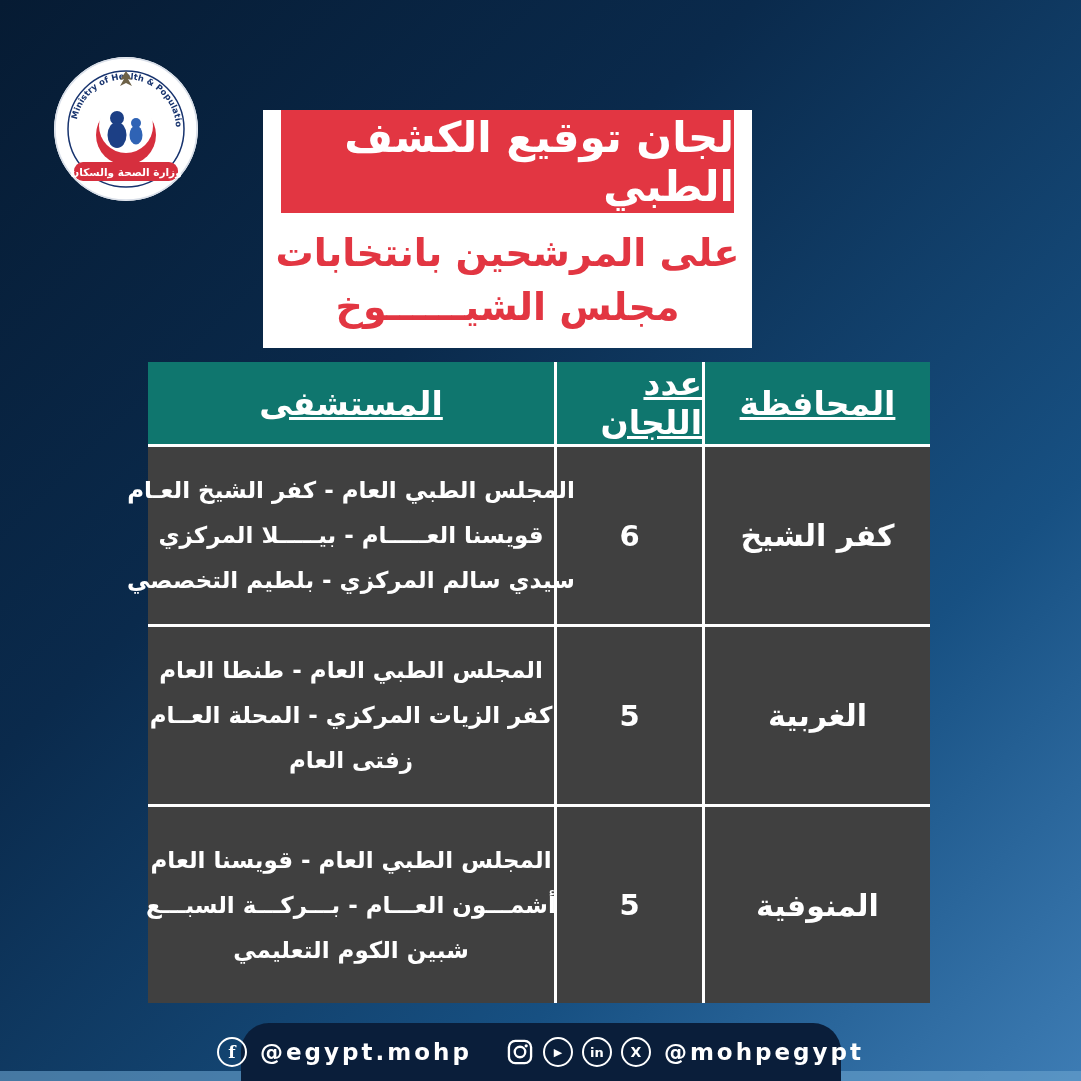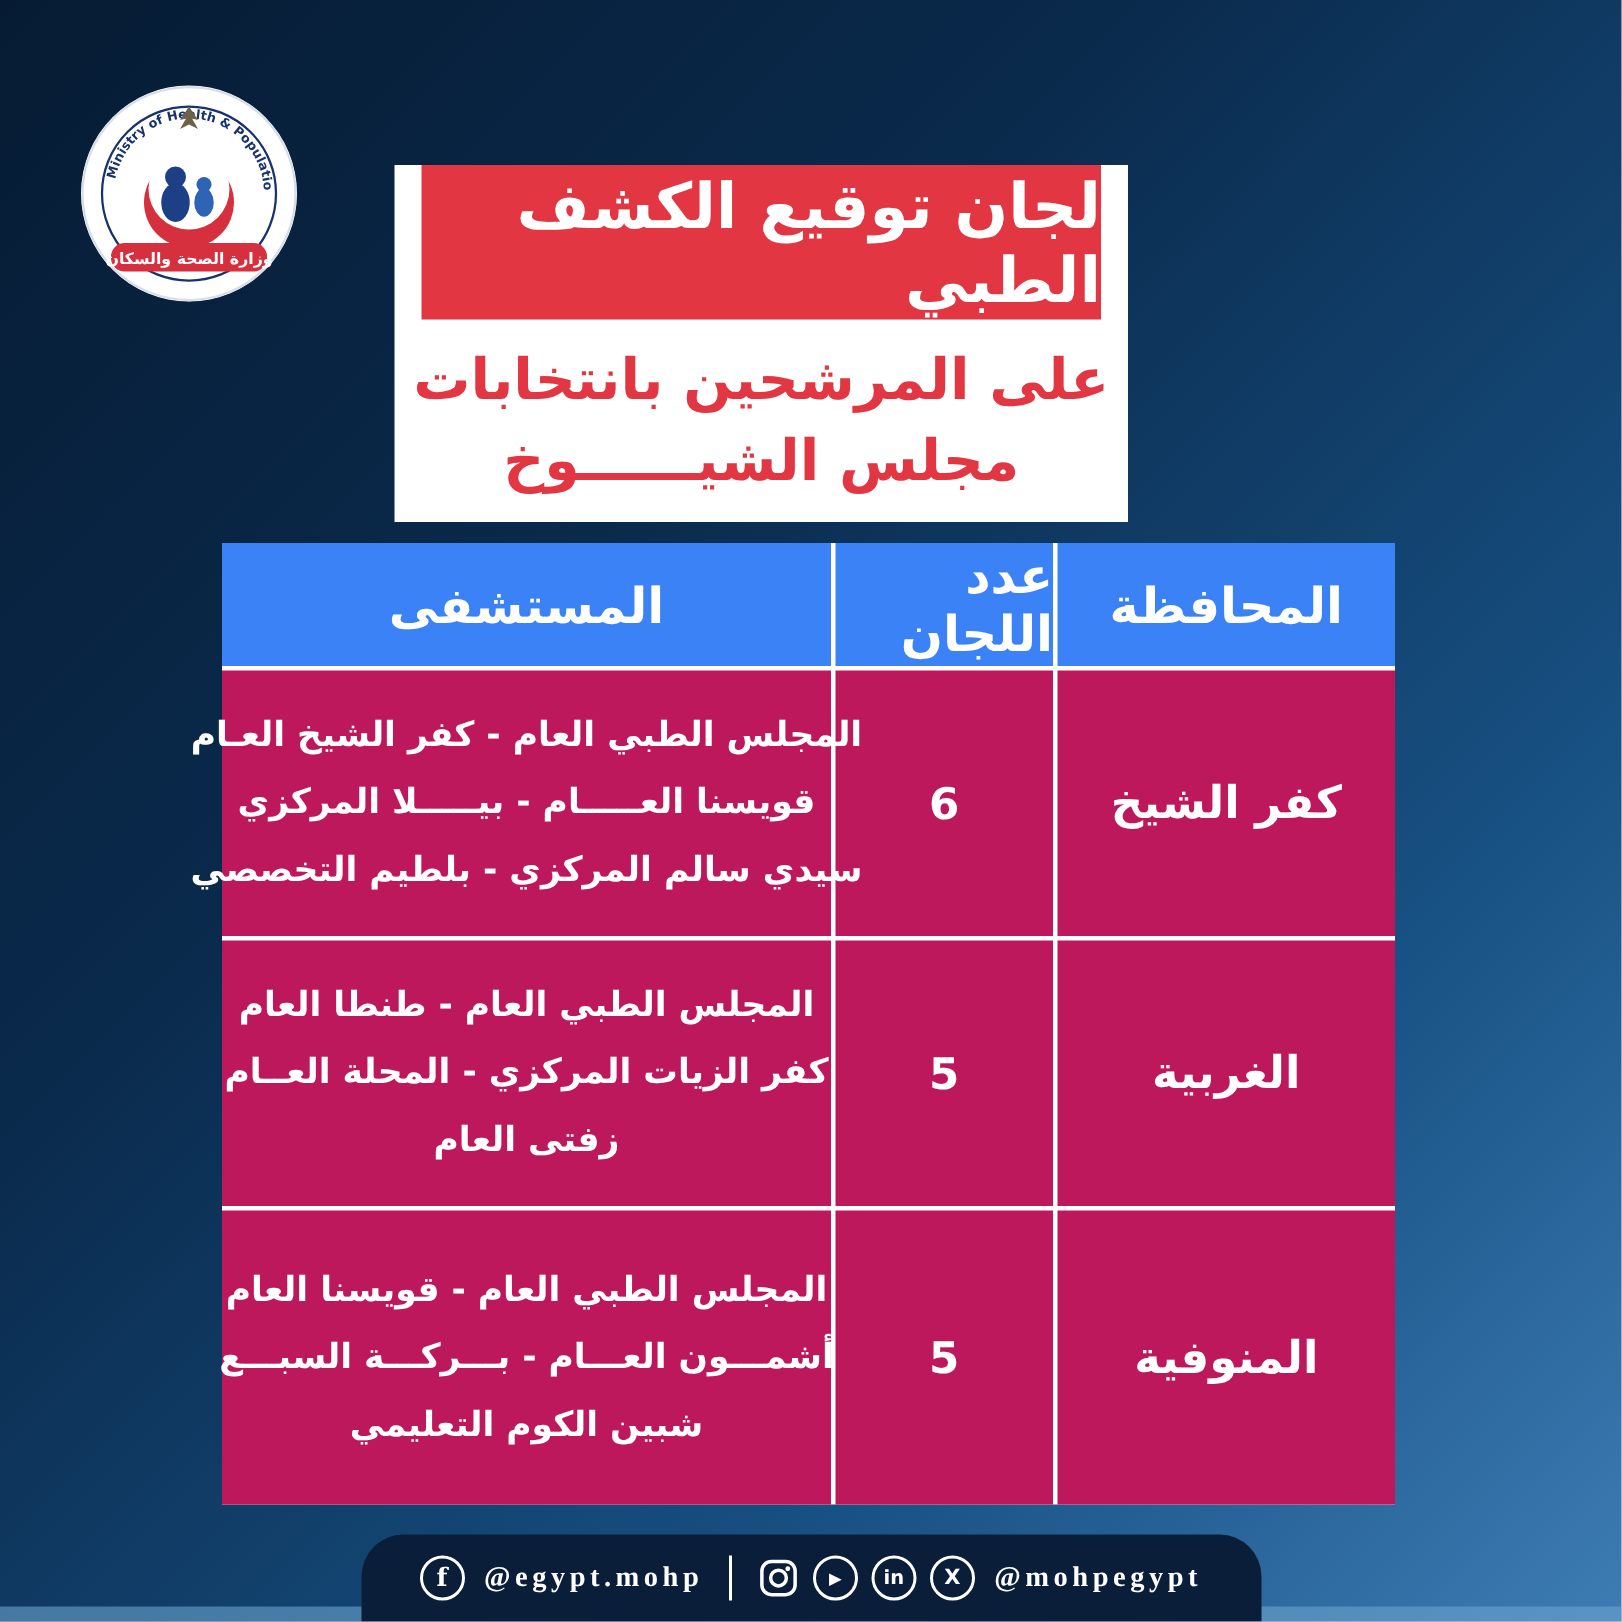--- a/index.html
+++ b/index.html
@@ -28,41 +28,41 @@
 
   
   .table {
     position:absolute; left:148px; top:362px; width:782px;
     background:#ffffff; display:grid; direction:rtl;
     grid-template-columns: 225px 145px 406px;
     grid-template-rows: 82px 177px 177px 196px;
     gap:3px;
   }
   .th {
-    background:#3b82f6; color:#ffffff; font-weight:bold; font-size:33px;
-    display:flex; align-items:center; justify-content:center; direction:rtl;
+    background:#0f766e; color:#ffffff; font-weight:bold; font-size:33px;
+    display:flex; align-items:center; justify-content:center; direction:rtl;text-decoration:underline;
   }
   .td {
-    background:#be185d; color:#ffffff; font-weight:bold; direction:rtl;
+    background:#404040; color:#ffffff; font-weight:bold; direction:rtl;
     display:flex; flex-direction:column; align-items:center; justify-content:center;
   }
   .td.gov { font-size:30px; }
   .td.count { font-size:29px; font-family:"DejaVu Sans", sans-serif; }
   .td.hosp { font-size:23px; padding:0 12px; text-align:center; }
   .td.hosp .line { line-height:45px; white-space:nowrap; }
 
   
   .footer {
     position:absolute; bottom:0; left:50%; transform:translateX(-50%);
     width:600px; height:58px; background:#0a1e3a;
     border-radius:28px 28px 0 0;
     display:flex; align-items:center; justify-content:center; gap:13px;
     color:#ffffff; z-index:2;
   }
-  .handle { font-size:19px; font-weight:bold; letter-spacing:3px; direction:ltr;font-family:Liberation Serif, serif; }
+  .handle { font-size:23px; font-weight:bold; letter-spacing:3px; direction:ltr; }
   .icon-circle {
     width:30px; height:30px; border:2px solid #ffffff; border-radius:50%;
     display:flex; align-items:center; justify-content:center;
     font-weight:bold; color:#ffffff; flex:0 0 auto;
   }
   .fb { font-size:17px; font-family:"DejaVu Serif", serif; }
   .yt { font-size:11px; }
   .li { font-size:13px; }
   .xx { font-size:14px; }
   .vbar { width:2px; height:30px; background:#ffffff; margin:0 4px; }

